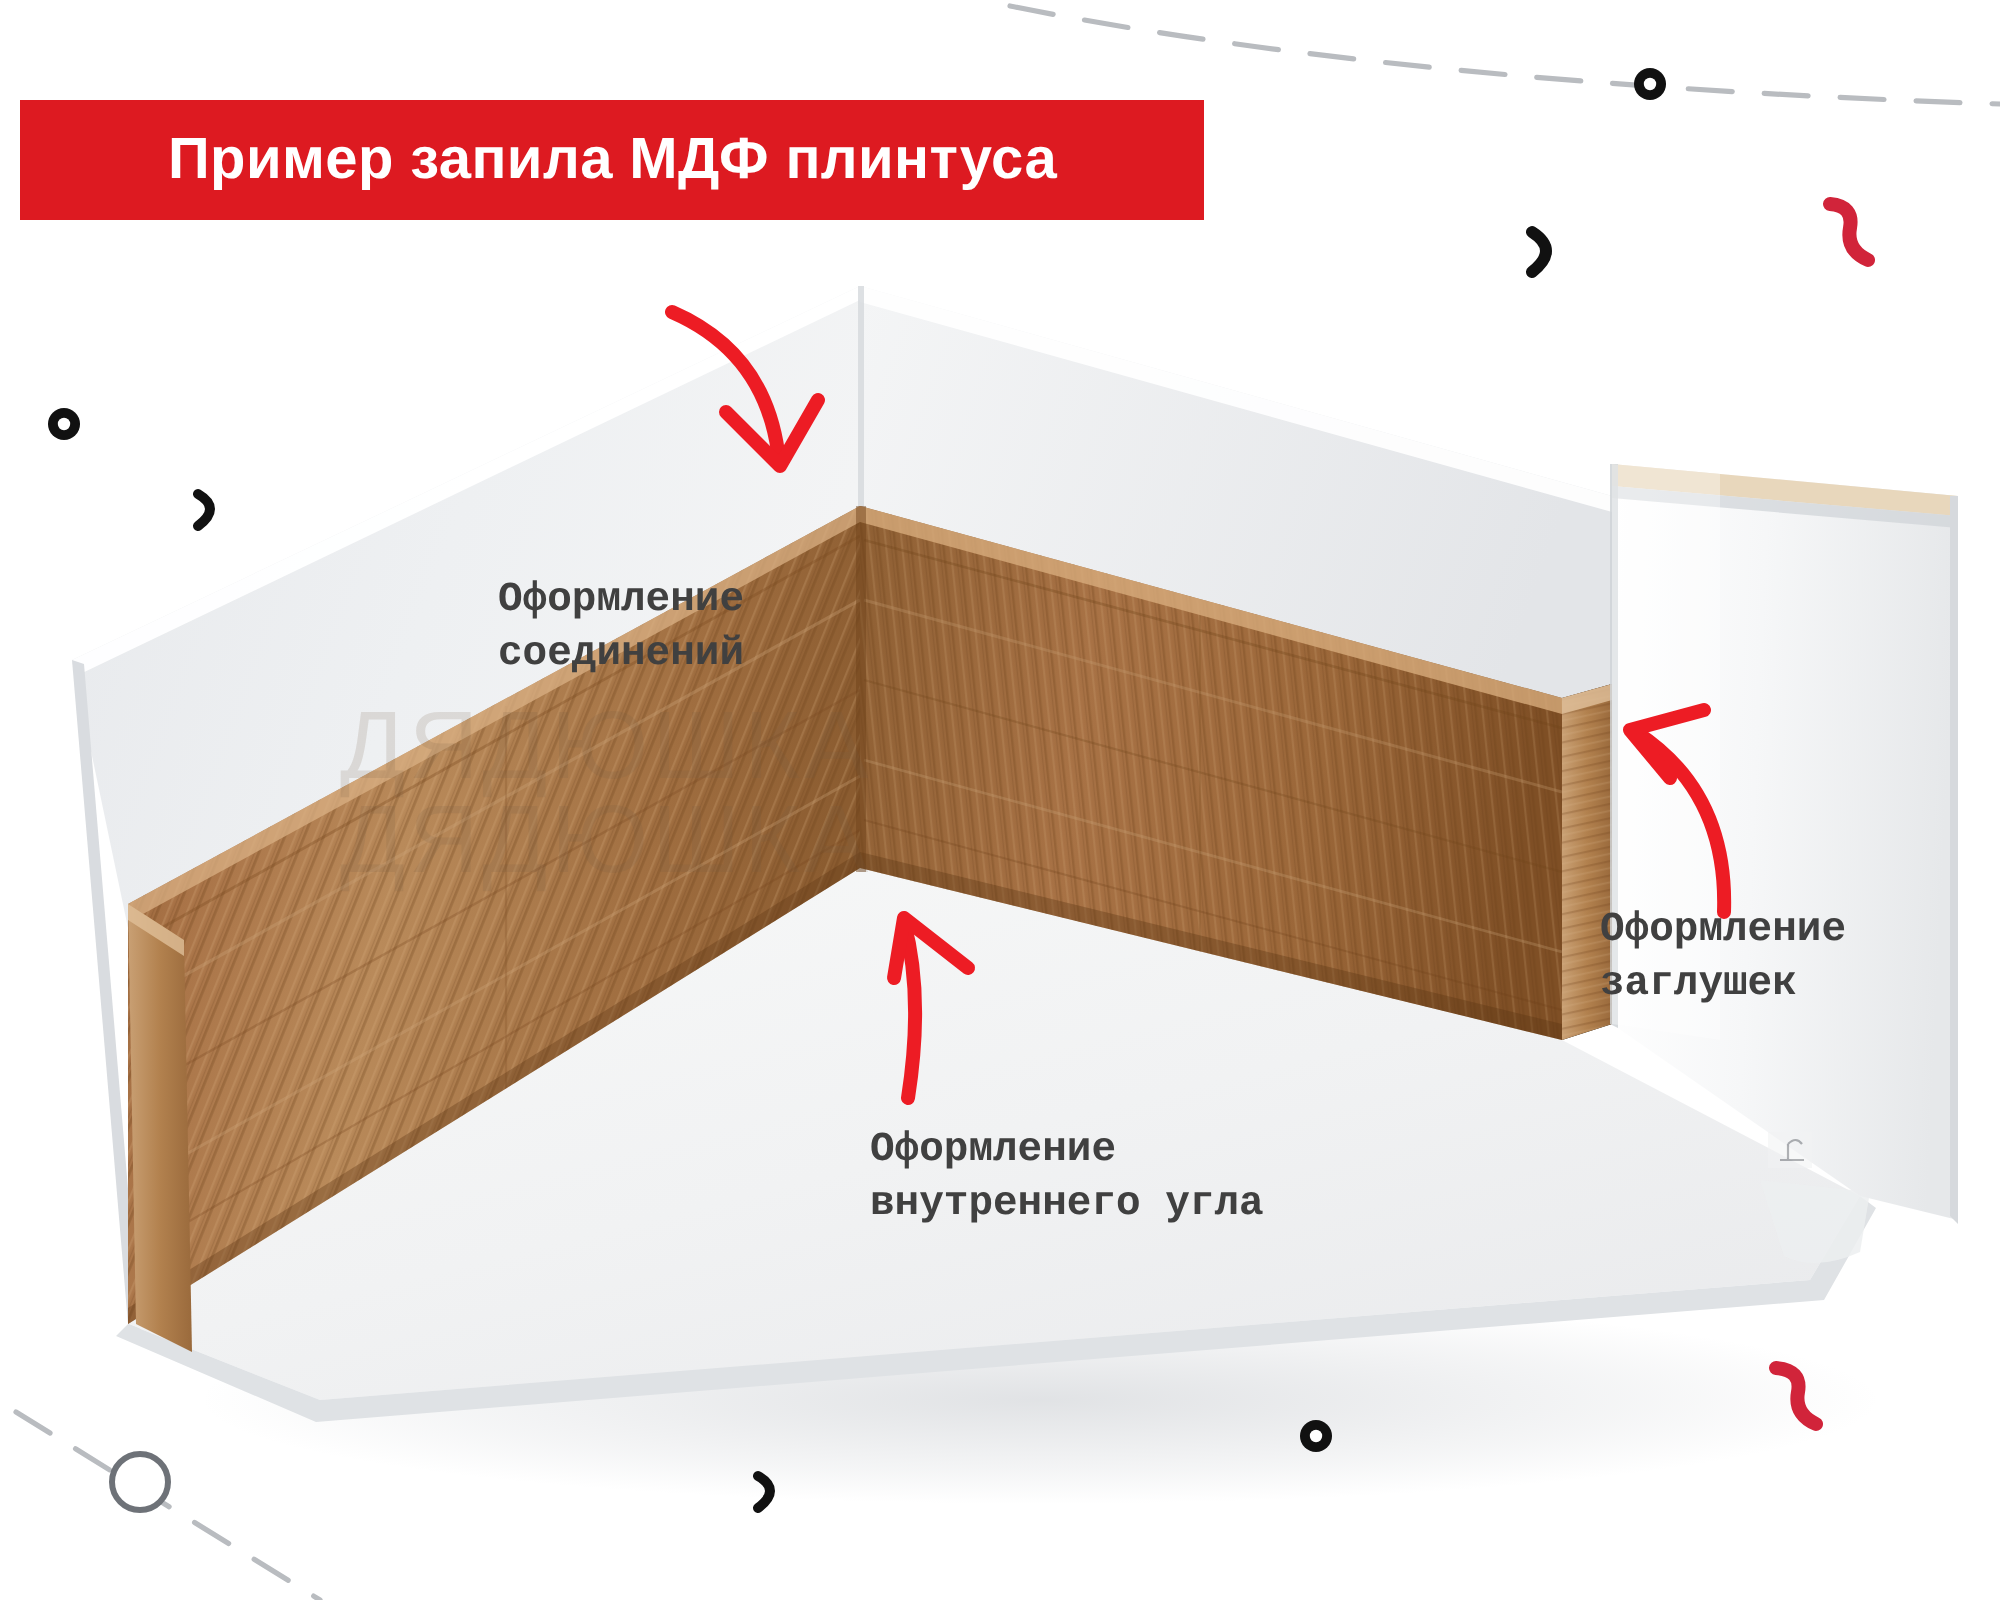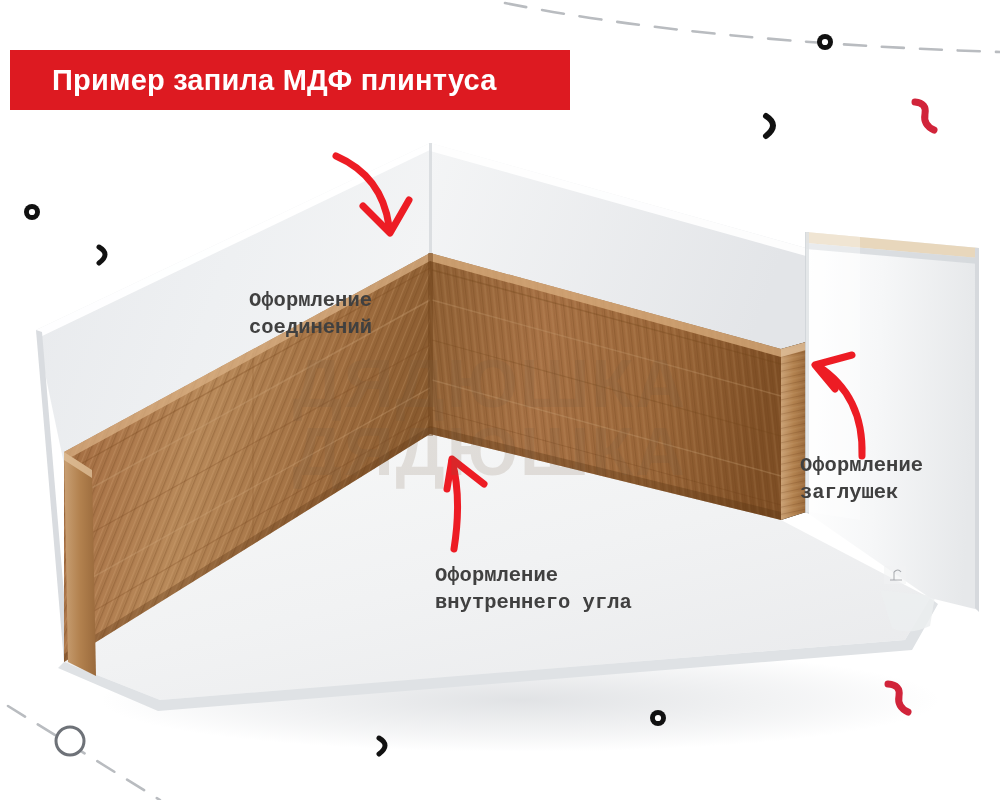--- a/index.html
+++ b/index.html
@@ -22,20 +22,21 @@
   #title-banner {
     position: absolute;
     left: 10px;
     top: 50px;
     width: 560px;
     height: 60px;
     background: #dd1a21;
     display: flex;
     align-items: center;
     z-index: 40;
+    padding-left: 32px;
   }
   #title-banner .title-text {
     color: #ffffff;
     font-size: 29px;
     font-weight: bold;
     letter-spacing: 0.2px;
     margin-left: 42px;
     white-space: nowrap;
     font-family: "Liberation Sans", sans-serif;
   }
@@ -76,24 +77,24 @@
   }
 
   
   #watermark {
     position: absolute;
     left: 170px;
     top: 350px;
     width: 640px;
     z-index: 20;
     pointer-events: none;
-    text-align: center;
+    text-align: left;
     color: rgba(120, 95, 70, 0.16);
-    font-size: 69px;
-    font-weight: bold;
+    font-size: 48px;
+    font-weight: normal;
     line-height: 0.98;
     letter-spacing: 2px;
     font-family: "Liberation Sans", sans-serif;
   }
   #watermark .wm-line2 { display: block; }
 </style>
 </head>
 <body>
 
 <div id="stage">

